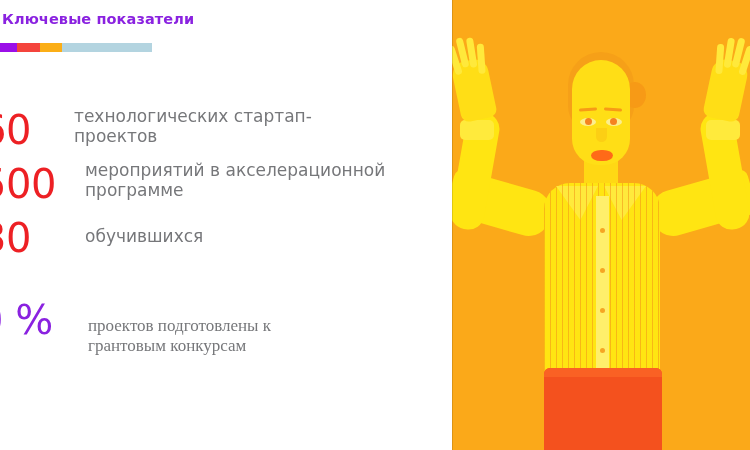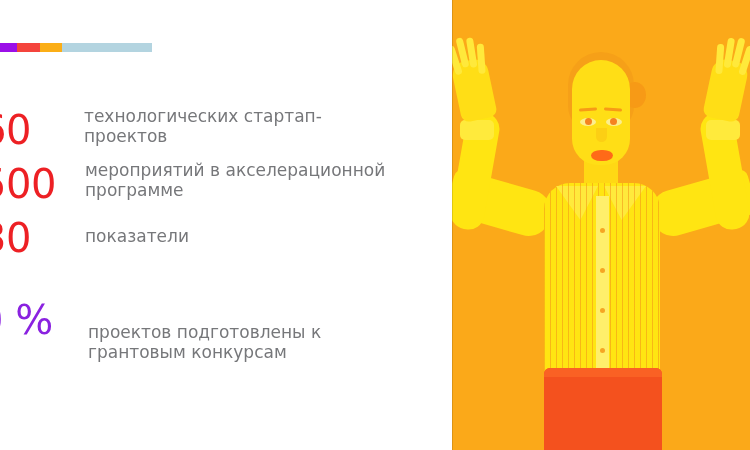--- a/index.html
+++ b/index.html
@@ -48,33 +48,33 @@
     position:absolute;
     font-size:17px; line-height:1.18;
     color:#76777A;
     width:360px;
     white-space:pre-line;
   }
 
   
   .r1 { top:106px; }
   .r1 .stat-num  { left:-19px; top:4px; }
-  .r1 .stat-text { left:84px;  top:0px; }
+  .r1 .stat-text { left:74px;  top:0px; }
 
   .r2 { top:160px; }
   .r2 .stat-num  { left:-19px; top:4px; }
   .r2 .stat-text { left:85px;  top:0px; }
 
   .r3 { top:218px; }
   .r3 .stat-num  { left:-19px; top:0px; }
   .r3 .stat-text { left:85px;  top:8px; }
 
   .r4 { top:300px; }
   .r4 .stat-num  { left:-22px; top:0px; }
-  .r4 .stat-text { left:88px;  top:22px; }
+  .r4 .stat-text { left:88px;  top:16px;font-family:Liberation Serif, serif; }
 
   
   .photo-panel {
     position:absolute; left:452px; top:0; width:298px; height:450px;
     overflow:hidden;
     background:#FBA919;
   }
   .photo { position:absolute; inset:0; }
 
   
@@ -185,20 +185,21 @@
     background:rgba(0,0,0,0.12);
   }
 </style>
 </head>
 <body>
 
 <div class="slide">
 
   <div class="left-col">
 
+    <div class="section-title">Ключевые показатели</div>
 
     <div class="accent-bar">
       <div class="accent-seg" style="width:17px;background:#9B0FE8;"></div>
       <div class="accent-seg" style="width:23px;background:#F4443C;"></div>
       <div class="accent-seg" style="width:22px;background:#FBAE17;"></div>
       <div class="accent-seg" style="width:90px;background:#B3D4E0;"></div>
     </div>
 
     <div class="stats">
 
@@ -209,21 +210,21 @@
       </div>
 
       <div class="stat-row r2">
         <div class="stat-num red">500</div>
         <div class="stat-text">мероприятий в акселерационной
 программе</div>
       </div>
 
       <div class="stat-row r3">
         <div class="stat-num red">30</div>
-        <div class="stat-text">показатели</div>
+        <div class="stat-text">обучившихся</div>
       </div>
 
       <div class="stat-row r4">
         <div class="stat-num purple">0 %</div>
         <div class="stat-text">проектов подготовлены к
 грантовым конкурсам</div>
       </div>
 
     </div>
   </div>

